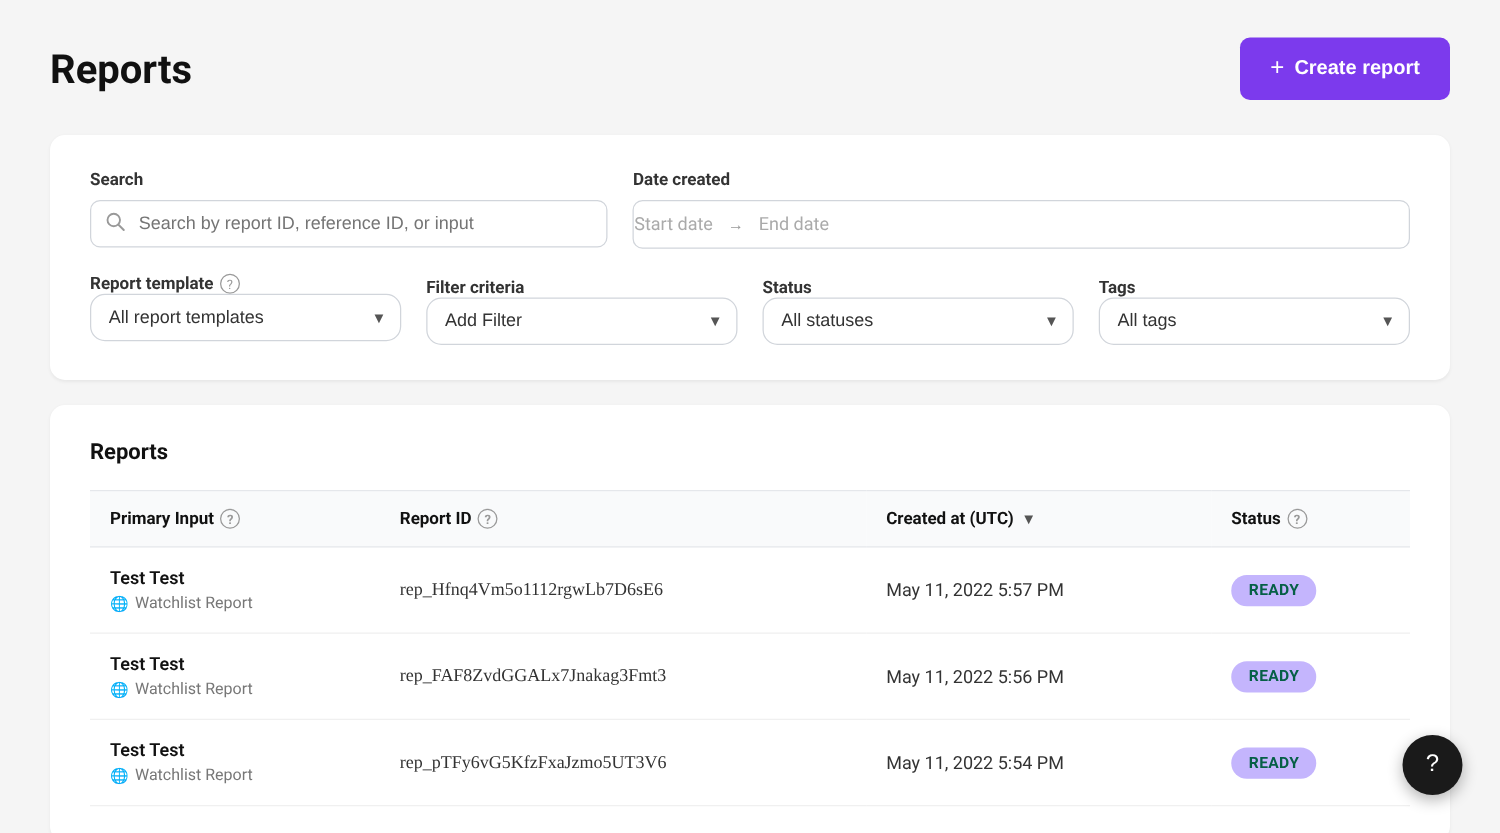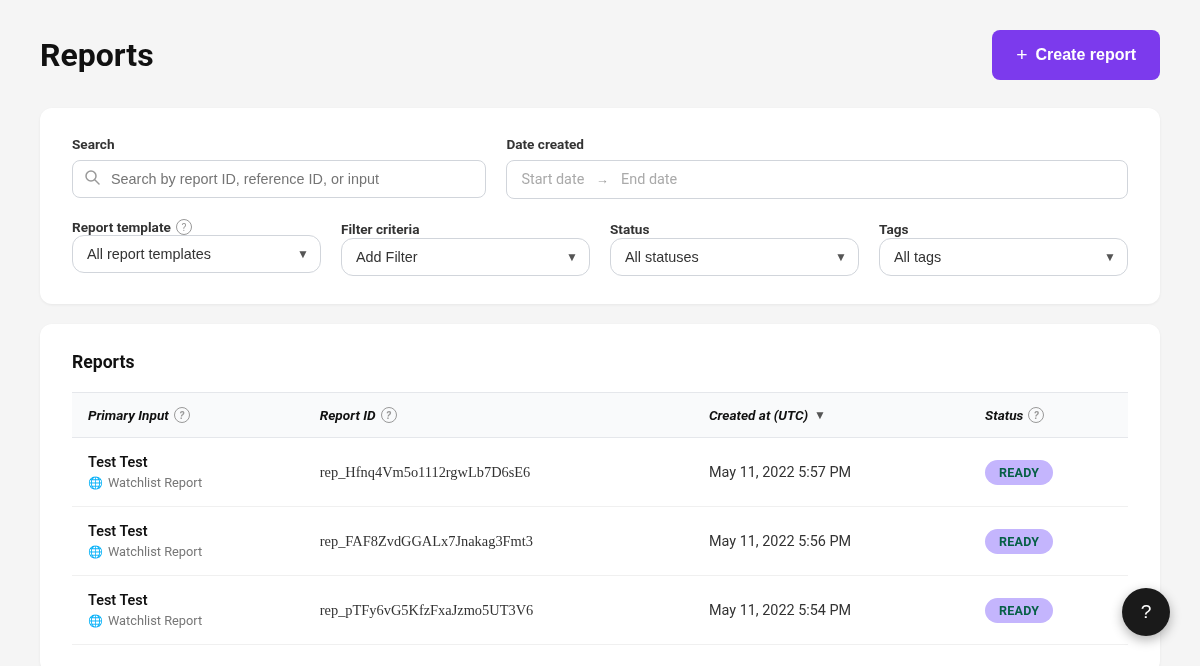--- a/index.html
+++ b/index.html
@@ -84,21 +84,21 @@
       border-radius: 8px;
       font-size: 0.9rem;
       color: #555;
       outline: none;
     }
     .date-range-wrapper {
       display: flex;
       align-items: center;
       border: 1.5px solid #d1d5db;
       border-radius: 8px;
-      padding: 10px 14px;
+      padding: 10px 0;
       gap: 12px;
     }
     .date-placeholder {
       color: #aaa;
       font-size: 0.9rem;
     }
     .date-arrow {
       color: #999;
       font-size: 0.8rem;
     }
@@ -168,21 +168,20 @@
       background: #f9fafb;
       border-top: 1px solid #e5e7eb;
       border-bottom: 1px solid #e5e7eb;
     }
     .reports-table th {
       padding: 14px 16px;
       text-align: left;
       font-size: 0.85rem;
       font-weight: 700;
       color: #111;
-      font-style: italic;
     }
     .sort-icon {
       color: #555;
       font-size: 0.75rem;
     }
     .reports-table td {
       padding: 16px 16px;
       border-bottom: 1px solid #f0f0f0;
       font-size: 0.9rem;
       color: #333;

